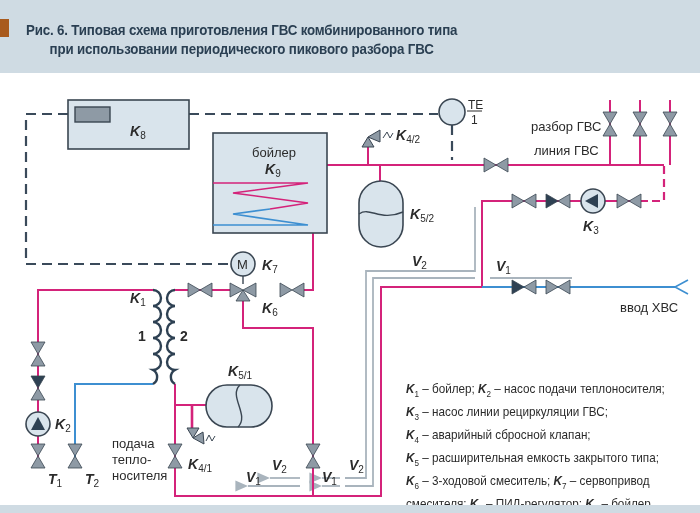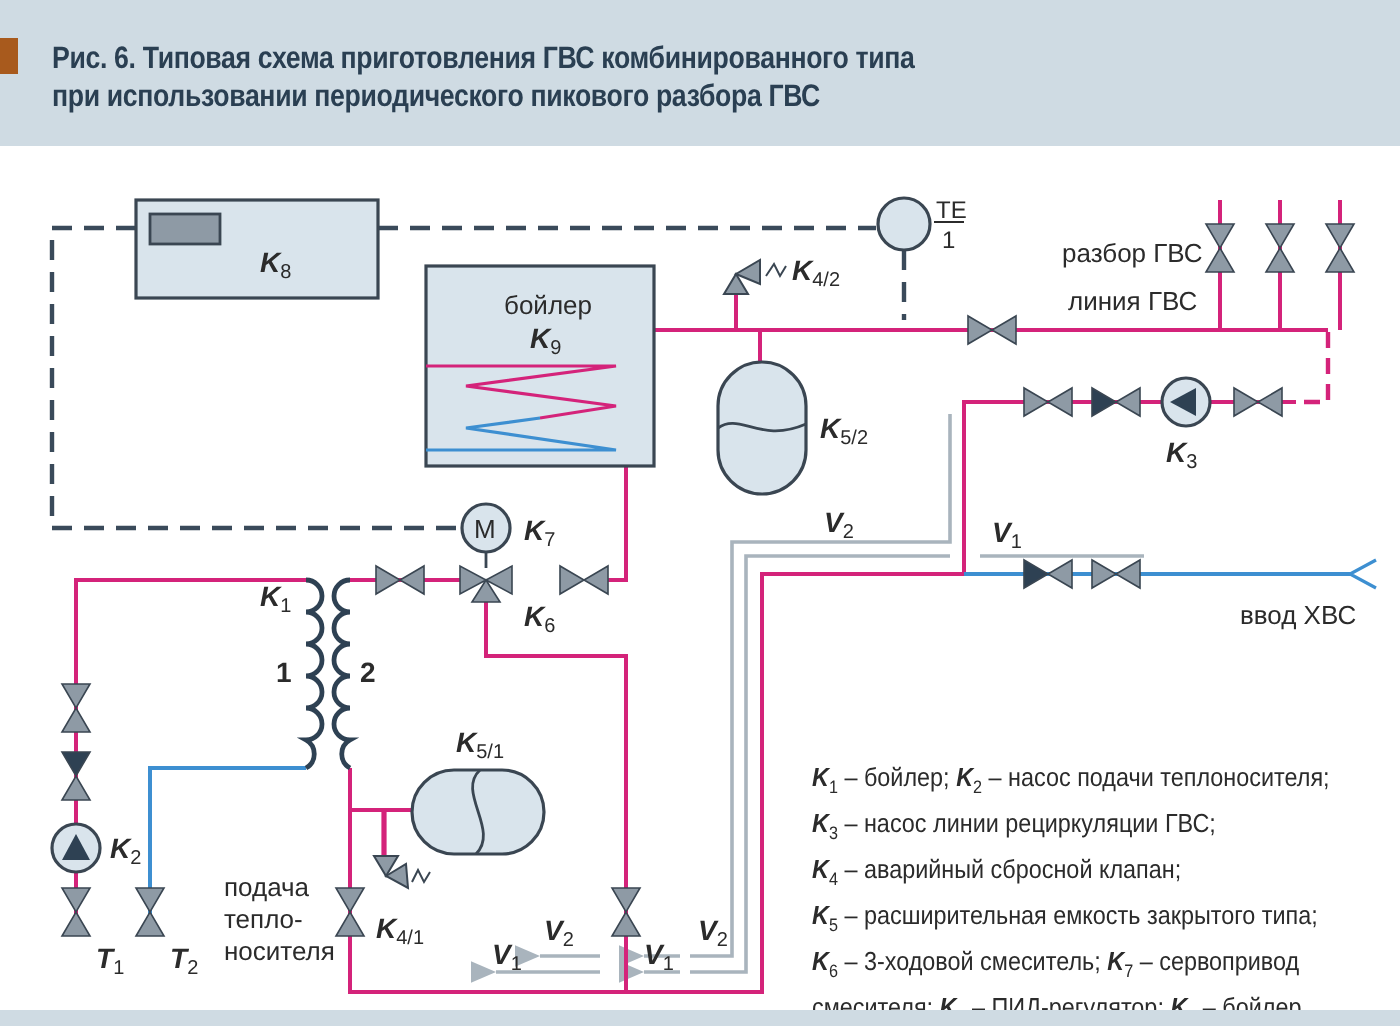--- a/index.html
+++ b/index.html
@@ -1,17 +1,17 @@
 <!DOCTYPE html>
 <html><head>
 <meta charset="utf-8">
 <style>
   html, body { margin:0; padding:0; }
   body { width:700px; height:513px; background:#ffffff; position:relative; overflow:hidden; font-family:"Liberation Sans", sans-serif; }
-  .header { position:absolute; left:0; top:0; width:700px; height:73px; background:#cfdbe3; }
+  .header { position:absolute; left:0; top:0; width:700px; height:73px; background:#cfdbe3;text-align:center; }
   .header .accent { position:absolute; left:0; top:19px; width:9px; height:18px; background:#a85a1d; }
   .header .title { position:absolute; left:26px; top:20px; font-family:"Liberation Sans", sans-serif; font-weight:bold; font-size:15.5px; line-height:19px; color:#2a3f52; letter-spacing:-0.2px; transform:scaleX(0.86); transform-origin:left top; white-space:nowrap; }
   .footer { position:absolute; left:0; top:505px; width:700px; height:8px; background:#cfdbe3; }
   svg.diagram { position:absolute; left:0; top:0; }
   svg text { font-family:"Liberation Sans", sans-serif; fill:#2b2b2b; }
   .lbl { font-size:13px; }
   .klbl { font-size:14px; font-weight:bold; font-style:italic; }
   .ksub { font-size:10px; font-weight:normal; font-style:normal; }
   .legend { position:absolute; left:406px; top:380px; font-size:13px; line-height:17.5px; color:#2b2b2b; transform:scaleX(0.9); transform-origin:left top; white-space:nowrap; }
   .legend b { font-style:italic; }

